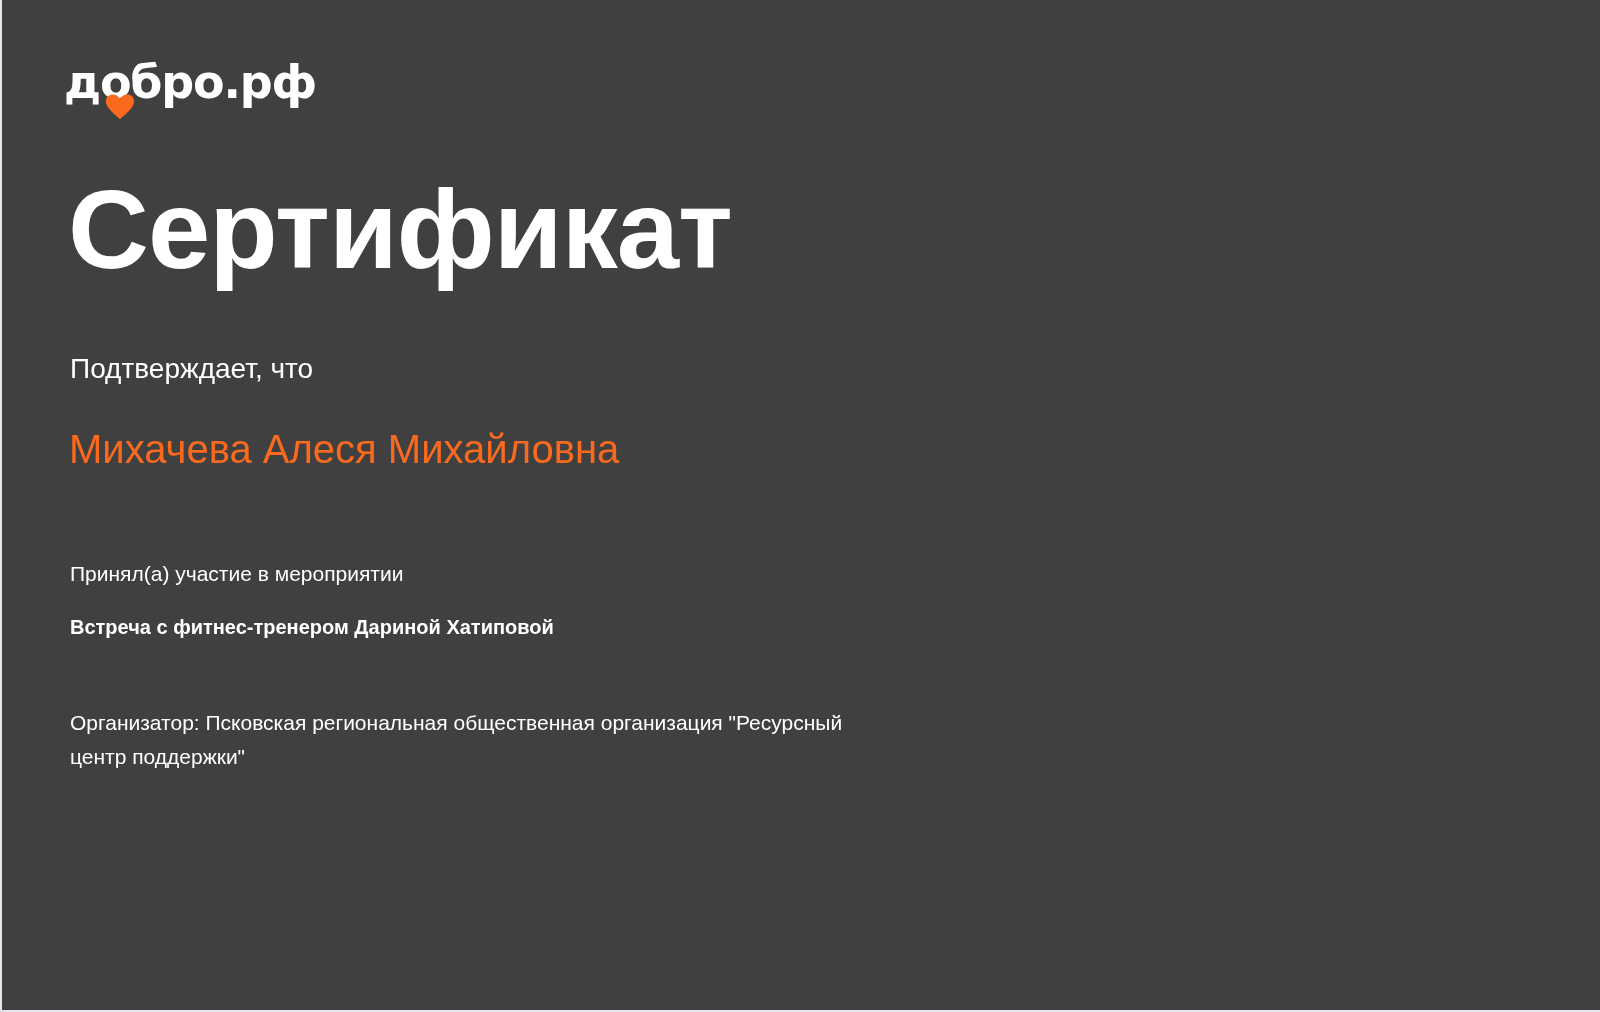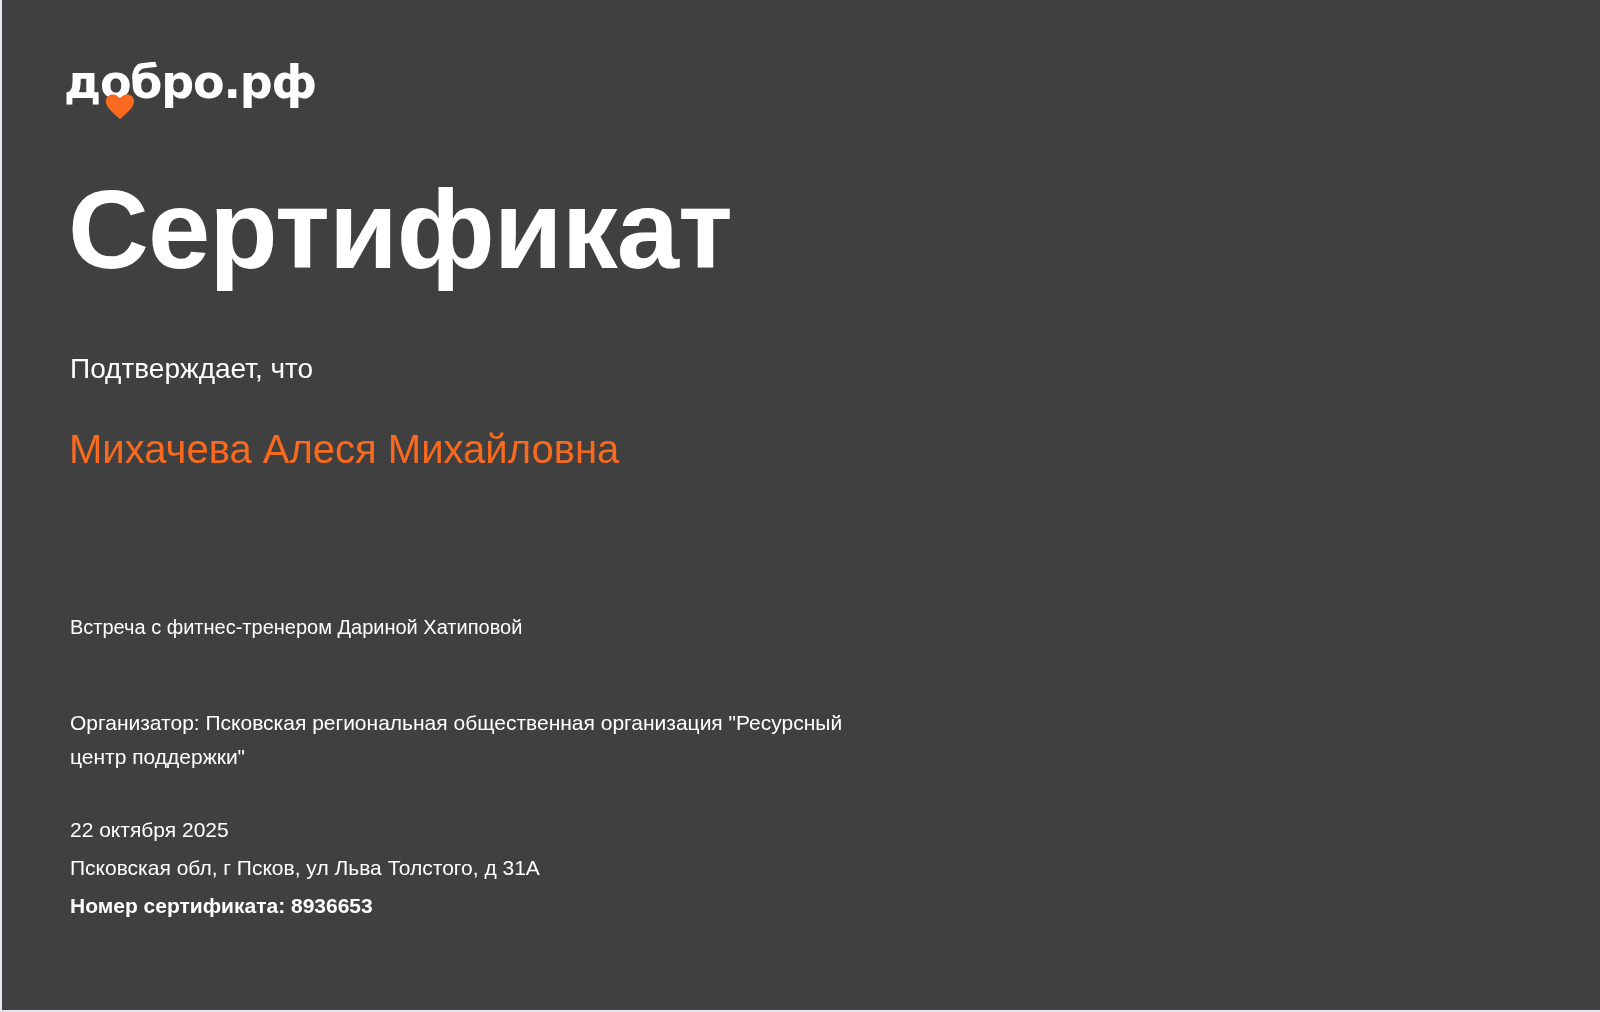--- a/index.html
+++ b/index.html
@@ -95,21 +95,21 @@
     font-size: 21px;
     line-height: 28px;
   }
 
   .event-name {
     position: absolute;
     left: 68px;
     top: 614px;
     width: 900px;
     color: #ffffff;
-    font-weight: 400;
+    font-weight: 700;
     font-size: 20px;
     line-height: 27px;
   }
 
   .organizer {
     position: absolute;
     left: 68px;
     top: 666px;
     width: 780px;
     color: #ffffff;
@@ -148,24 +148,20 @@
       </svg>
     </span>
   </div>
 
   <div class="title">Сертификат</div>
 
   <div class="confirms">Подтверждает, что</div>
 
   <div class="recipient">Михачева Алеся Михайловна</div>
 
+  <div class="participated">Принял(а) участие в мероприятии</div>
 
   <div class="event-name">Встреча с фитнес-тренером Дариной Хатиповой</div>
 
   <div class="organizer">Организатор: Псковская региональная общественная организация "Ресурсный центр поддержки"</div>
 
-  <div class="footer">
-    <div class="footer-line">22 октября 2025</div>
-    <div class="footer-line">Псковская обл, г Псков, ул Льва Толстого, д 31А</div>
-    <div class="footer-line bold">Номер сертификата: 8936653</div>
-  </div>
 
 </div>
 
 </body></html>

